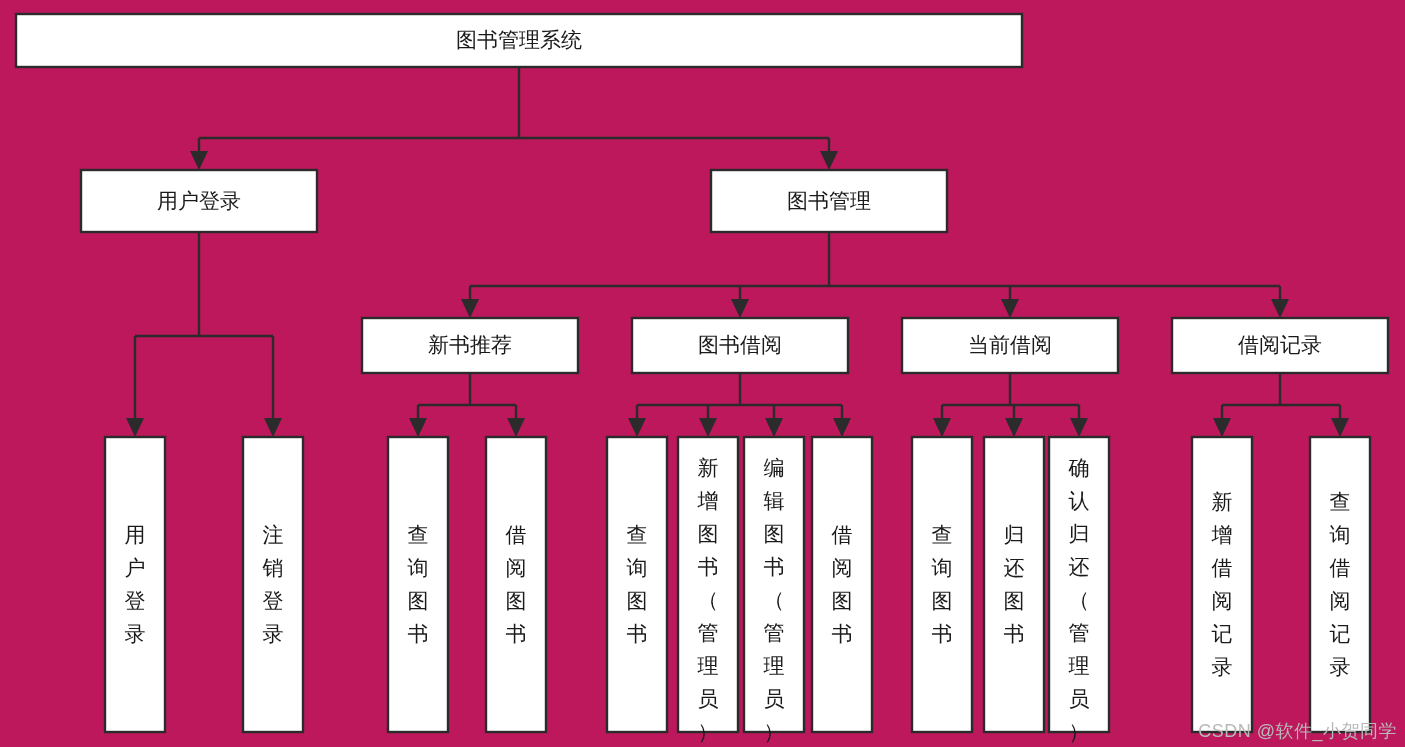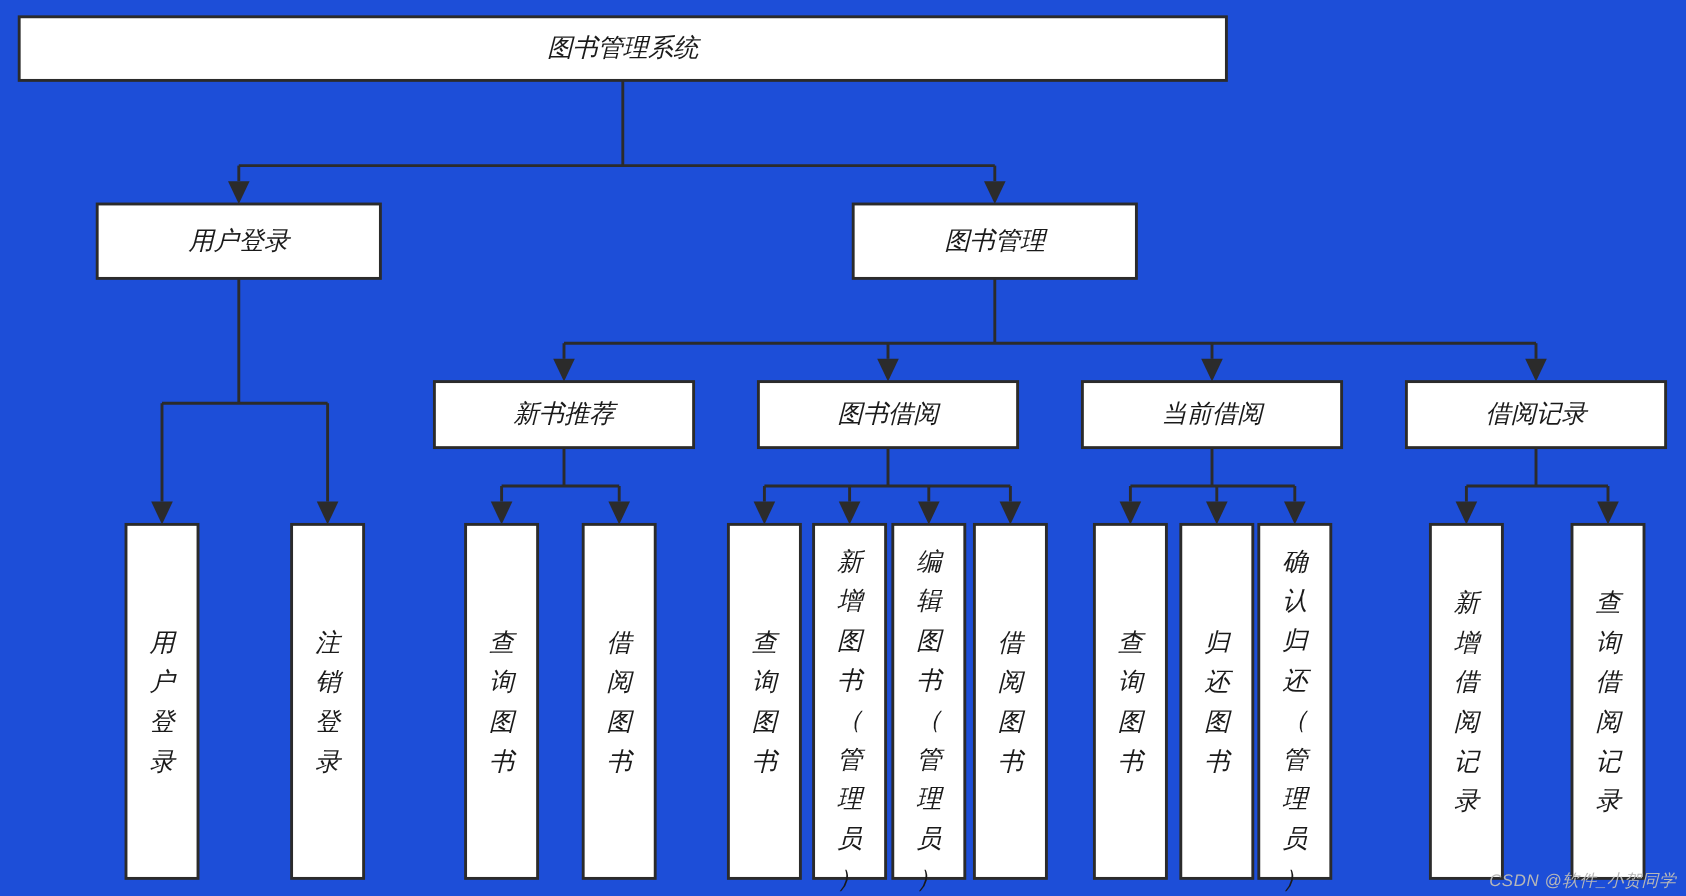--- a/index.html
+++ b/index.html
@@ -10,22 +10,21 @@
   body {
     width: 1405px;
     height: 747px;
     font-family: "Liberation Sans", "DejaVu Sans", sans-serif;
     overflow: hidden;
   }
   #diagram-root {
     position: relative;
     width: 1405px;
     height: 747px;
-    background: #1d4ed8;
-    font-style: italic;
+    background: #be185d;
   }
   svg#tree-svg {
     position: absolute;
     left: 0;
     top: 0;
     width: 1405px;
     height: 747px;
     display: block;
   }
   .node-box {
@@ -54,21 +53,21 @@
     font-family: "Liberation Sans", "DejaVu Sans", sans-serif;
     font-size: 21px;
     fill: #1a1a1a;
     text-anchor: middle;
   }
   .watermark {
     position: absolute;
     right: 8px;
     bottom: 4px;
     font-family: "Liberation Sans", "DejaVu Sans", sans-serif;
-    font-size: 14px;
+    font-size: 18px;
     color: #b8b8b8;
     white-space: nowrap;
     letter-spacing: 0.5px;
     pointer-events: none;
   }
 </style>
 </head>
 <body>
 
 <div id="diagram-root">

